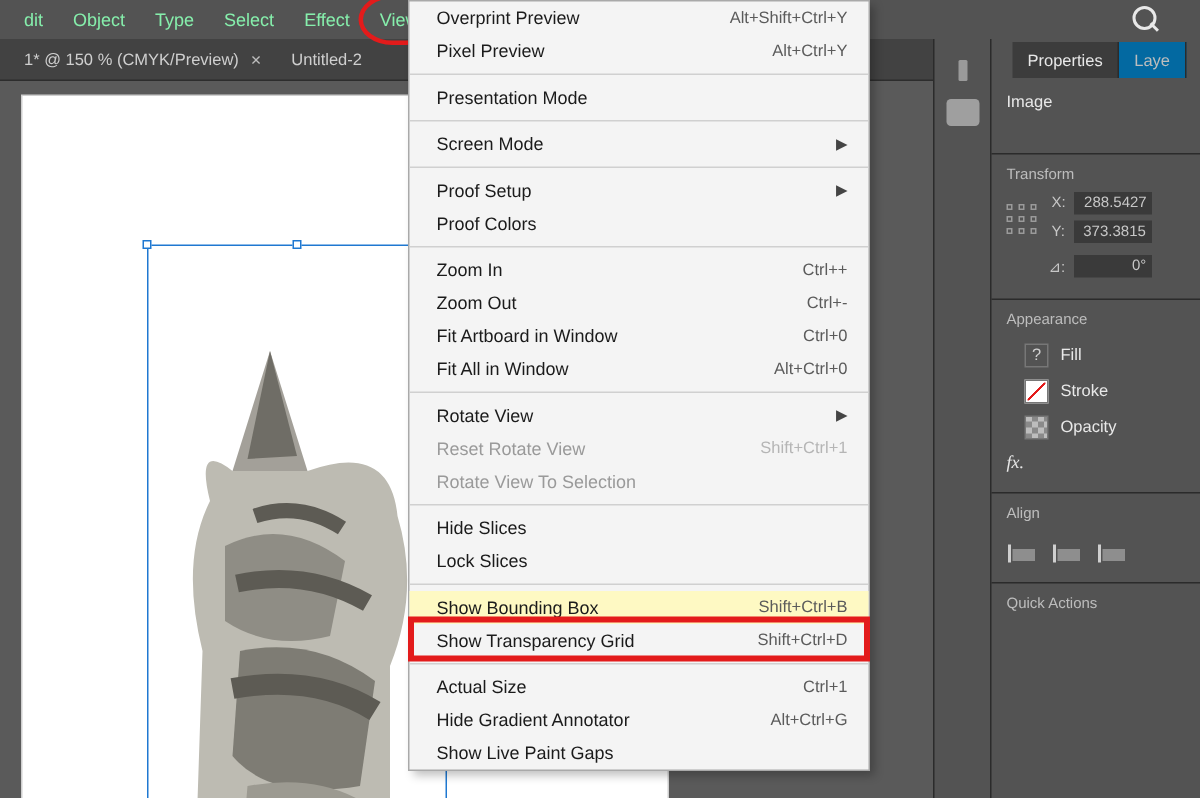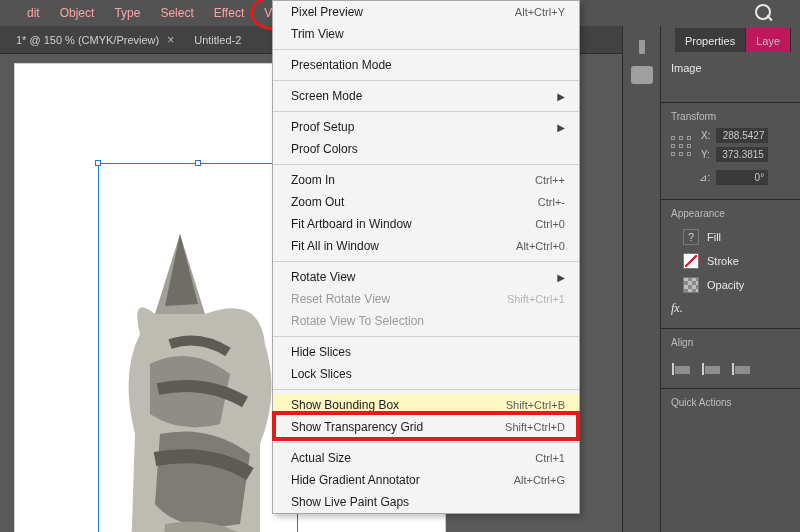--- a/index.html
+++ b/index.html
@@ -1,17 +1,17 @@
 <!DOCTYPE html>
 <html><head>
 <meta charset="utf-8">
 <style>
   * { box-sizing: border-box; margin: 0; padding: 0; font-family: "Segoe UI", Tahoma, sans-serif; }
   body { width: 800px; height: 532px; overflow: hidden; background: #4a4a4a; position: relative; }
-  .menubar { height: 26px; background: #535353; display: flex; align-items: center; color: #fca5a5; font-size: 12px; padding-left: 17px; position: relative; z-index: 5; }
+  .menubar { height: 26px; background: #535353; display: flex; align-items: center; color: #86efac; font-size: 12px; padding-left: 6px; position: relative; z-index: 5; }
   .menubar .mitem { padding: 4px 10px; cursor: default; }
   .menubar .mitem.active-ring { position: relative; }
   .menubar .mitem.active-ring::after {
     content: ""; position: absolute; left: -4px; top: -6px; right: -4px; bottom: -6px;
     border: 3px solid #e31b1b; border-radius: 50%/60%; pointer-events: none;
   }
   .menubar .spacer { flex: 1; }
   .search-icon { width: 20px; height: 20px; margin-right: 26px; position: relative; }
   .search-icon::before { content:""; position:absolute; width:12px; height:12px; border:2px solid #e8e8e8; border-radius:50%; left:1px; top:1px; }
   .search-icon::after { content:""; position:absolute; width:7px; height:2px; background:#e8e8e8; transform:rotate(45deg); left:12px; top:14px; }
@@ -25,21 +25,21 @@
   .bbox .h-nw { left:-4px; top:-4px; } .bbox .h-n { left:calc(50% - 3px); top:-4px; } .bbox .h-ne { right:-4px; top:-4px; }
   .cat { position:absolute; left:95px; top:160px; width:200px; height:360px; }
   
   .panelcol { position:absolute; top:26px; right:0; width:140px; bottom:0; background:#535353; color:#d7d7d7; font-size:11px; border-left:1px solid #2b2b2b; }
   .iconbar { position:absolute; right:140px; top:26px; width:38px; bottom:0; background:#535353; border-left:1px solid #2b2b2b; padding-top:14px; display:flex; flex-direction:column; align-items:center; gap:12px; }
   .iconbar .stub { width:6px; height:14px; background:#9a9a9a; border-radius:1px; }
   .iconbar .speech { width:22px; height:18px; background:#9f9f9f; border-radius:3px; position:relative; }
   .iconbar .speech::after { content:""; position:absolute; left:4px; bottom:-5px; border:5px solid transparent; border-top-color:#9f9f9f; }
   .panel-tabs { display:flex; height:28px; align-items:center;padding-left:14px; }
   .panel-tab { flex:0 0 auto; padding:7px 10px 5px 10px; font-size:11px; color:#e8e8e8; background:#3c3c3c; border-right:1px solid #2b2b2b; }
-  .panel-tab.inactive { background:#be185d; color:#bdbdbd; }
+  .panel-tab.inactive { background:#0369a1; color:#bdbdbd; }
   .panel-section { padding:8px 10px 10px 10px; border-bottom:1px solid #2b2b2b; }
   .panel-label { color:#e8e8e8; font-size:11px; margin-bottom:18px; }
   .panel-sub { color:#bdbdbd; font-size:10px; margin-bottom:6px; }
   .xf-row { display:flex; align-items:center; gap:6px; margin-bottom:4px; font-size:10px; color:#c7c7c7; }
   .xf-val { background:#3a3a3a; padding:2px 4px; min-width:52px; text-align:right; display:inline-block; }
   .ref-grid { width:22px; height:22px; position:relative; margin-right:2px; }
   .ref-grid span { position:absolute; width:4px; height:4px; border:1px solid #9a9a9a; }
   .appear-row { display:flex; align-items:center; gap:8px; padding:4px 12px; font-size:11px; color:#e8e8e8; }
   .sw { width:16px; height:16px; border:1px solid #777; display:inline-block; }
   .sw.q::after { content:"?"; color:#cfcfcf; font-size:11px; display:block; text-align:center; line-height:14px; }
@@ -182,25 +182,26 @@
       <div class="align-ico"></div>
     </div>
   </div>
   <div class="panel-section" style="border-bottom:none;">
     <div class="panel-sub">Quick Actions</div>
   </div>
 </div>
 
 <div class="dropdown" id="dd">
     <div class="dd-row">
+      <span>Overprint Preview</span>
+      <span class="shortcut">Alt+Shift+Ctrl+Y</span>
+    </div>
+    <div class="dd-row">
       <span>Pixel Preview</span>
       <span class="shortcut">Alt+Ctrl+Y</span>
-    </div>
-    <div class="dd-row">
-      <span>Trim View</span>
     </div>
     <div class="dd-sep"></div>
     <div class="dd-row">
       <span>Presentation Mode</span>
     </div>
     <div class="dd-sep"></div>
     <div class="dd-row">
       <span>Screen Mode</span>
       <span class="chev">▶</span>
     </div>

